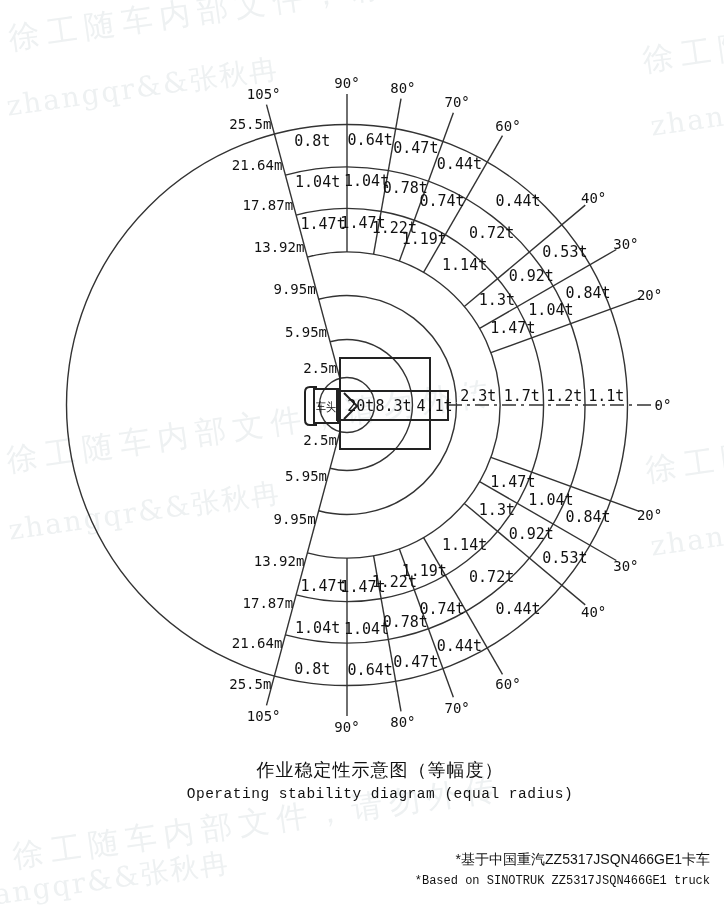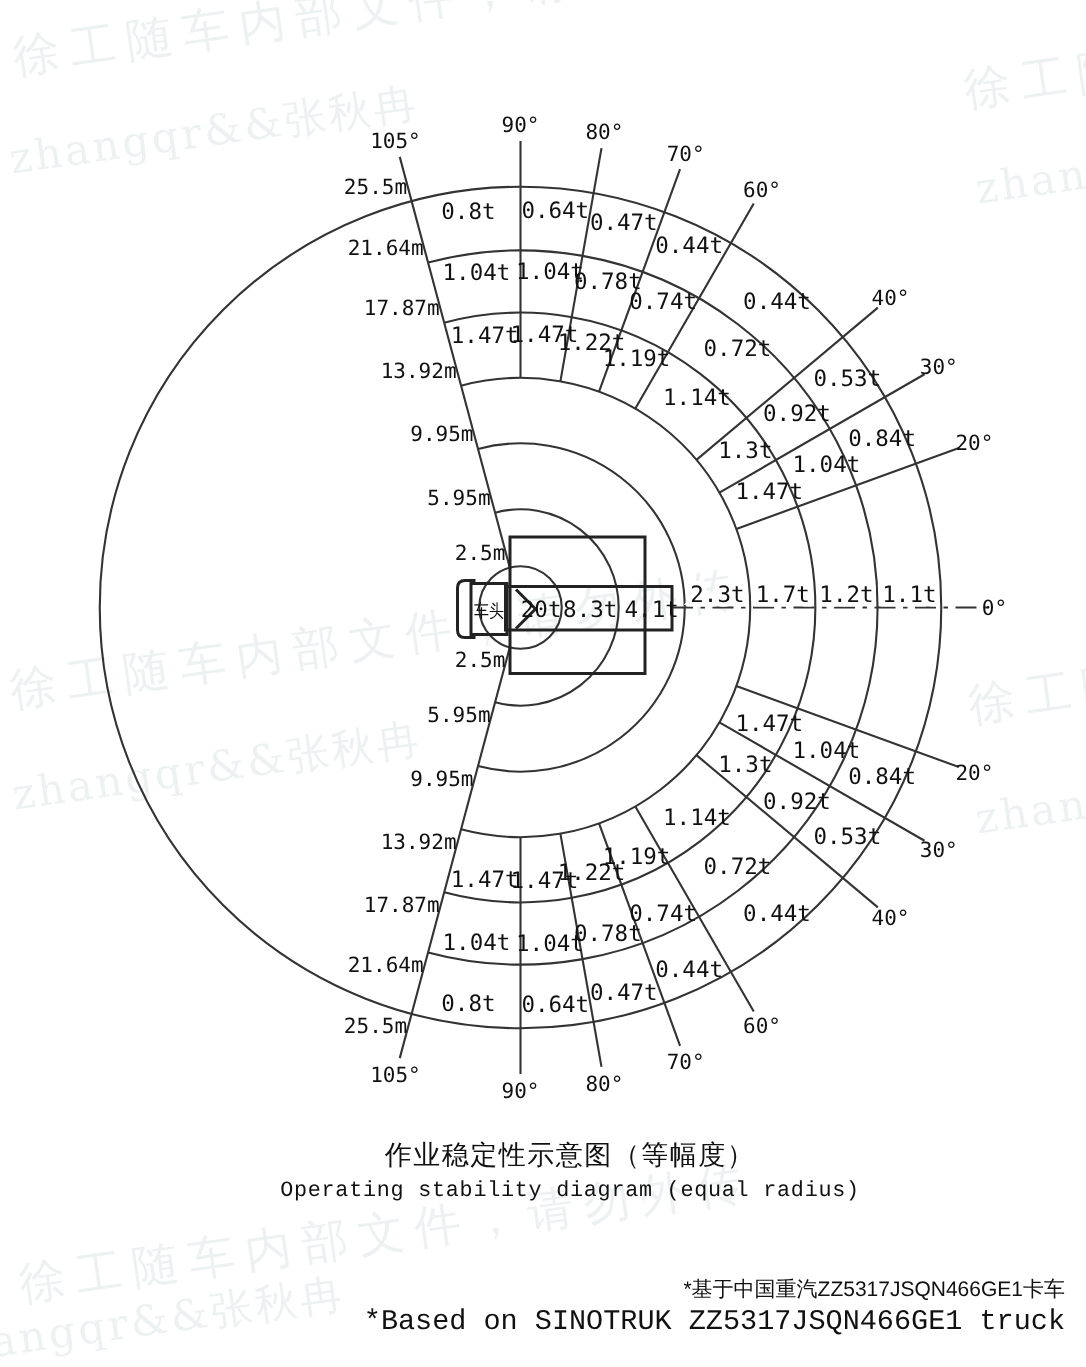--- a/index.html
+++ b/index.html
@@ -16,21 +16,21 @@
   .t{font-family:"DejaVu Sans Mono",monospace;font-size:14px;fill:#111;text-anchor:middle;}
   .e{text-anchor:end;}
   .v{font-size:15px;}
   .cab{font-size:12px;}
   .halo{paint-order:stroke;stroke:#fff;stroke-width:6px;}
   .caption{position:absolute;left:30px;top:758px;width:700px;text-align:center;z-index:2;color:#111;}
   .caption .zh{font-size:18px;letter-spacing:1px;font-family:"DejaVu Sans",sans-serif;}
   .caption .en{font-size:14.5px;margin-top:4px;font-family:"Liberation Mono",monospace;letter-spacing:.5px;}
   .footnote{position:absolute;right:14px;top:848px;text-align:right;z-index:2;color:#111;line-height:22px;}
   .footnote .zh{font-size:14px;font-family:Liberation Sans, sans-serif;}
-  .footnote .en{font-size:19px;font-family:"Liberation Mono",monospace;}
+  .footnote .en{font-size:12px;font-family:"Liberation Mono",monospace;}
 </style>
 </head>
 <body>
 
 <div class="wm zh" style="left:6px;top:18px">徐工随车内部文件，请勿外传</div>
 <div class="wm en" style="left:4px;top:88px">zhangqr&amp;&amp;张秋冉</div>
 <div class="wm zh" style="left:640px;top:40px">徐工随车内部文件，请勿外传</div>
 <div class="wm en" style="left:648px;top:108px">zhangqr&amp;&amp;张秋冉</div>
 <div class="wm zh" style="left:4px;top:440px">徐工随车内部文件，请勿外传</div>
 <div class="wm en" style="left:6px;top:512px">zhangqr&amp;&amp;张秋冉</div>

